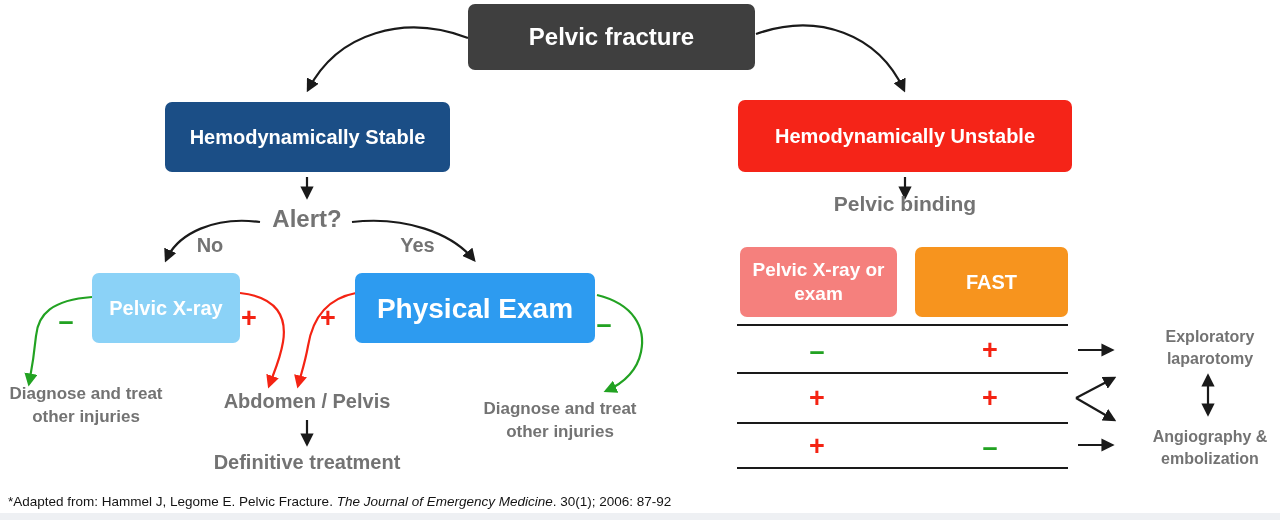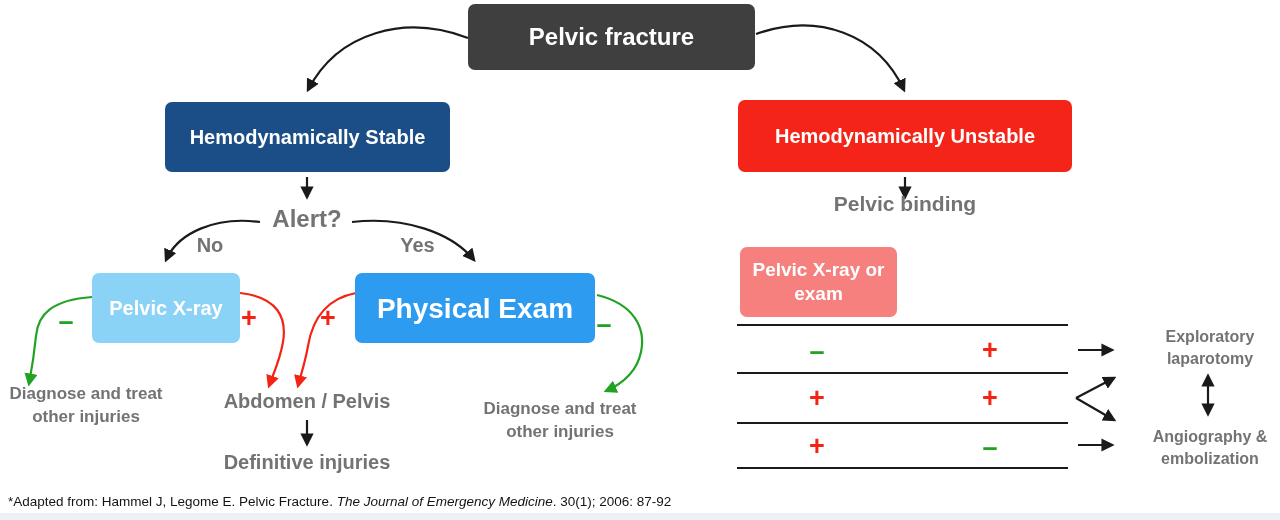--- a/index.html
+++ b/index.html
@@ -94,33 +94,36 @@
   </div>
   <div class="box box-xray">
     <span>Pelvic X-ray</span>
   </div>
   <div class="box box-exam">
     <span>Physical Exam</span>
   </div>
   <div class="box box-salmon">
     <span>Pelvic X-ray or exam</span>
   </div>
+  <div class="box box-fast">
+    <span>FAST</span>
+  </div>
 
   <div class="lbl lbl-alert">Alert?</div>
   <div class="lbl lbl-no">No</div>
   <div class="lbl lbl-yes">Yes</div>
 
   <span class="sign" style="left: 66px; top: 321px; color: rgb(34, 162, 34);">–</span>
   <span class="sign" style="left: 249px; top: 318px; color: rgb(244, 35, 19);">+</span>
   <span class="sign" style="left: 328px; top: 318px; color: rgb(244, 35, 19);">+</span>
   <span class="sign" style="left: 604px; top: 324px; color: rgb(34, 162, 34);">–</span>
 
   <div class="lbl lbl-diag-left">Diagnose and treat other injuries</div>
   <div class="lbl lbl-abdomen">Abdomen / Pelvis</div>
-  <div class="lbl lbl-definitive">Definitive injuries</div>
+  <div class="lbl lbl-definitive">Definitive treatment</div>
   <div class="lbl lbl-diag-right">Diagnose and treat other injuries</div>
 
   <div class="lbl lbl-binding">Pelvic binding</div>
 
   <div>
     <span class="sign" style="left: 817px; top: 351px; color: rgb(34, 162, 34);">–</span>
     <span class="sign" style="left: 990px; top: 350px; color: rgb(244, 35, 19);">+</span>
     <span class="sign" style="left: 817px; top: 398px; color: rgb(244, 35, 19);">+</span>
     <span class="sign" style="left: 990px; top: 398px; color: rgb(244, 35, 19);">+</span>
     <span class="sign" style="left: 817px; top: 446px; color: rgb(244, 35, 19);">+</span>

